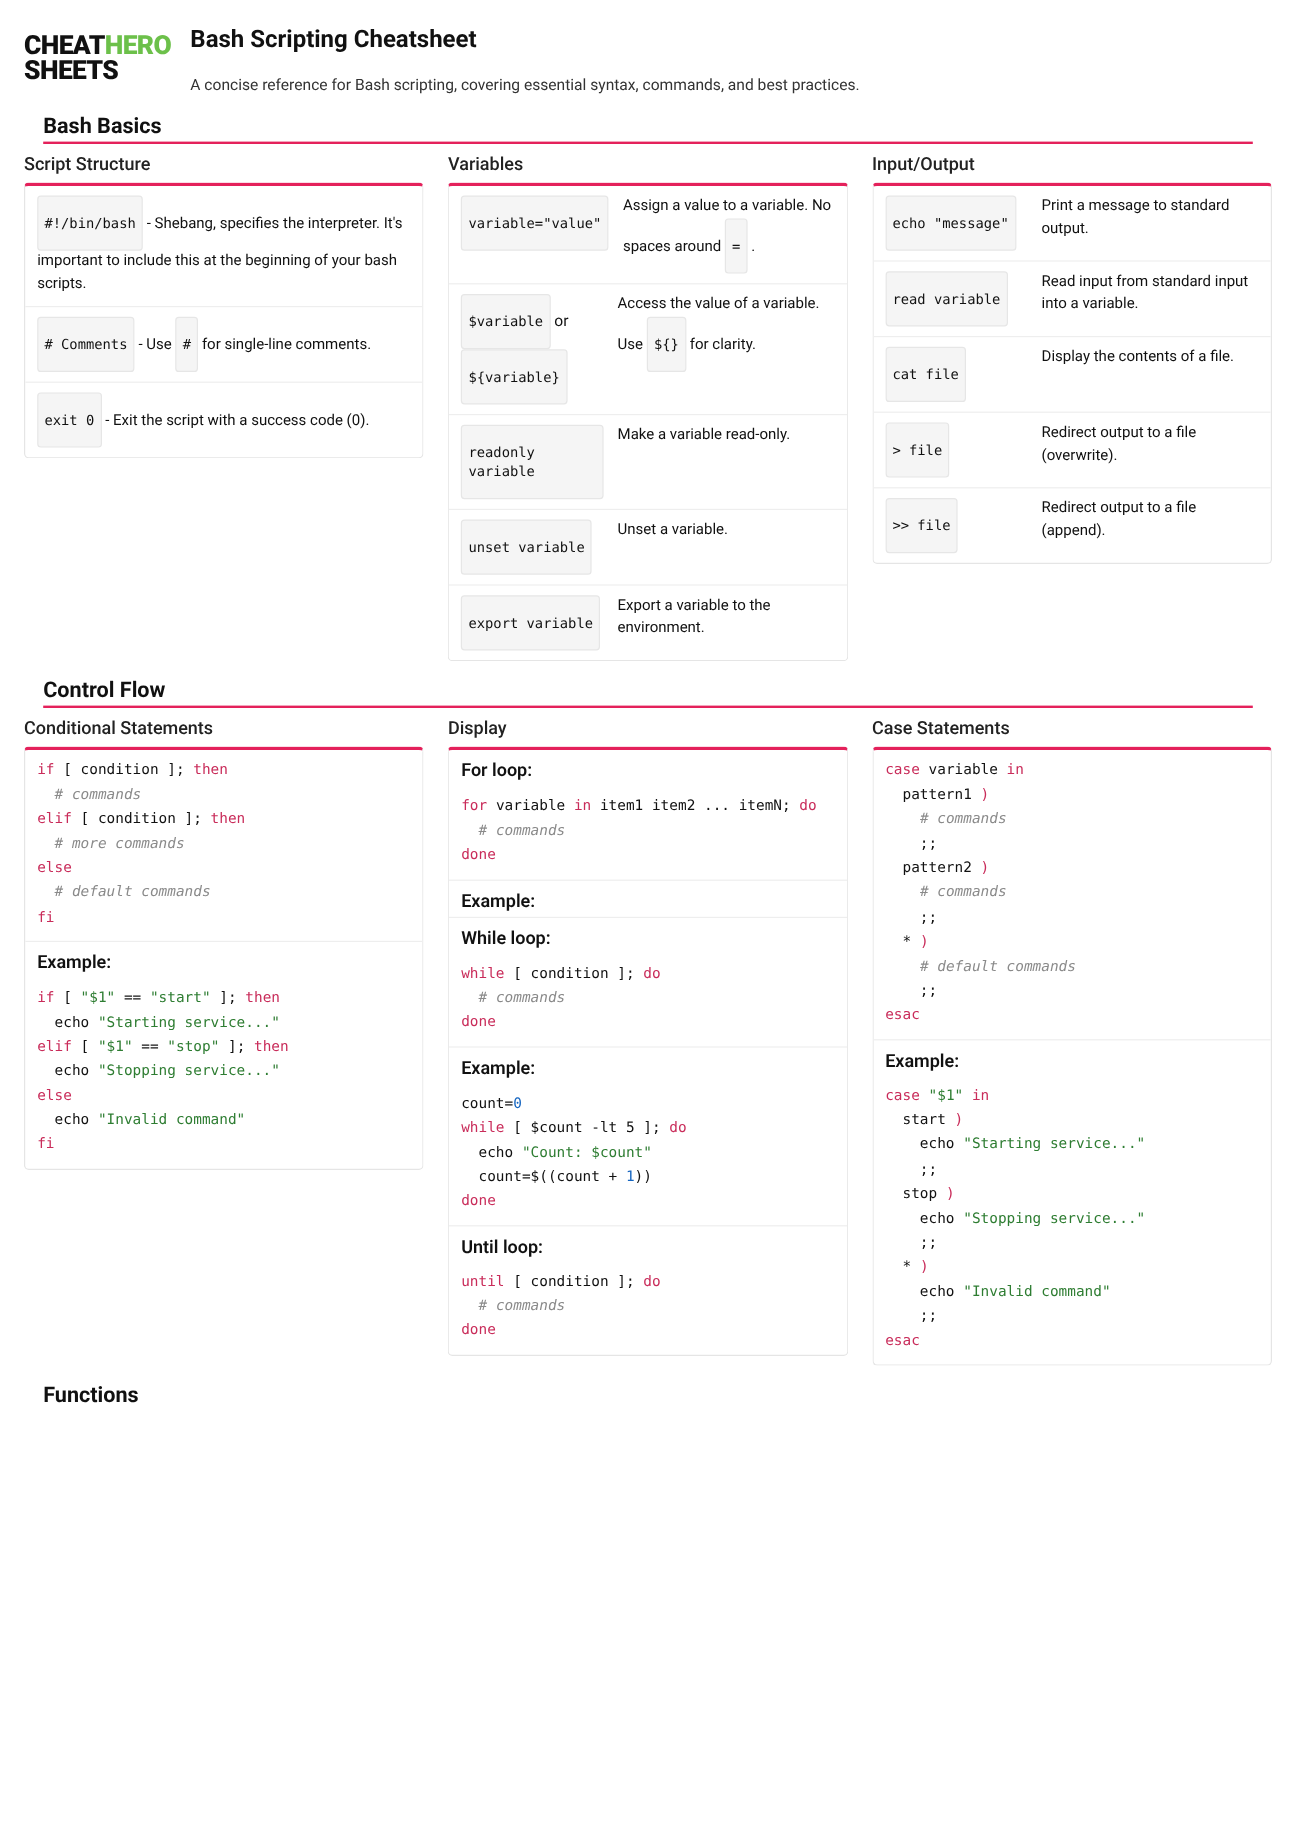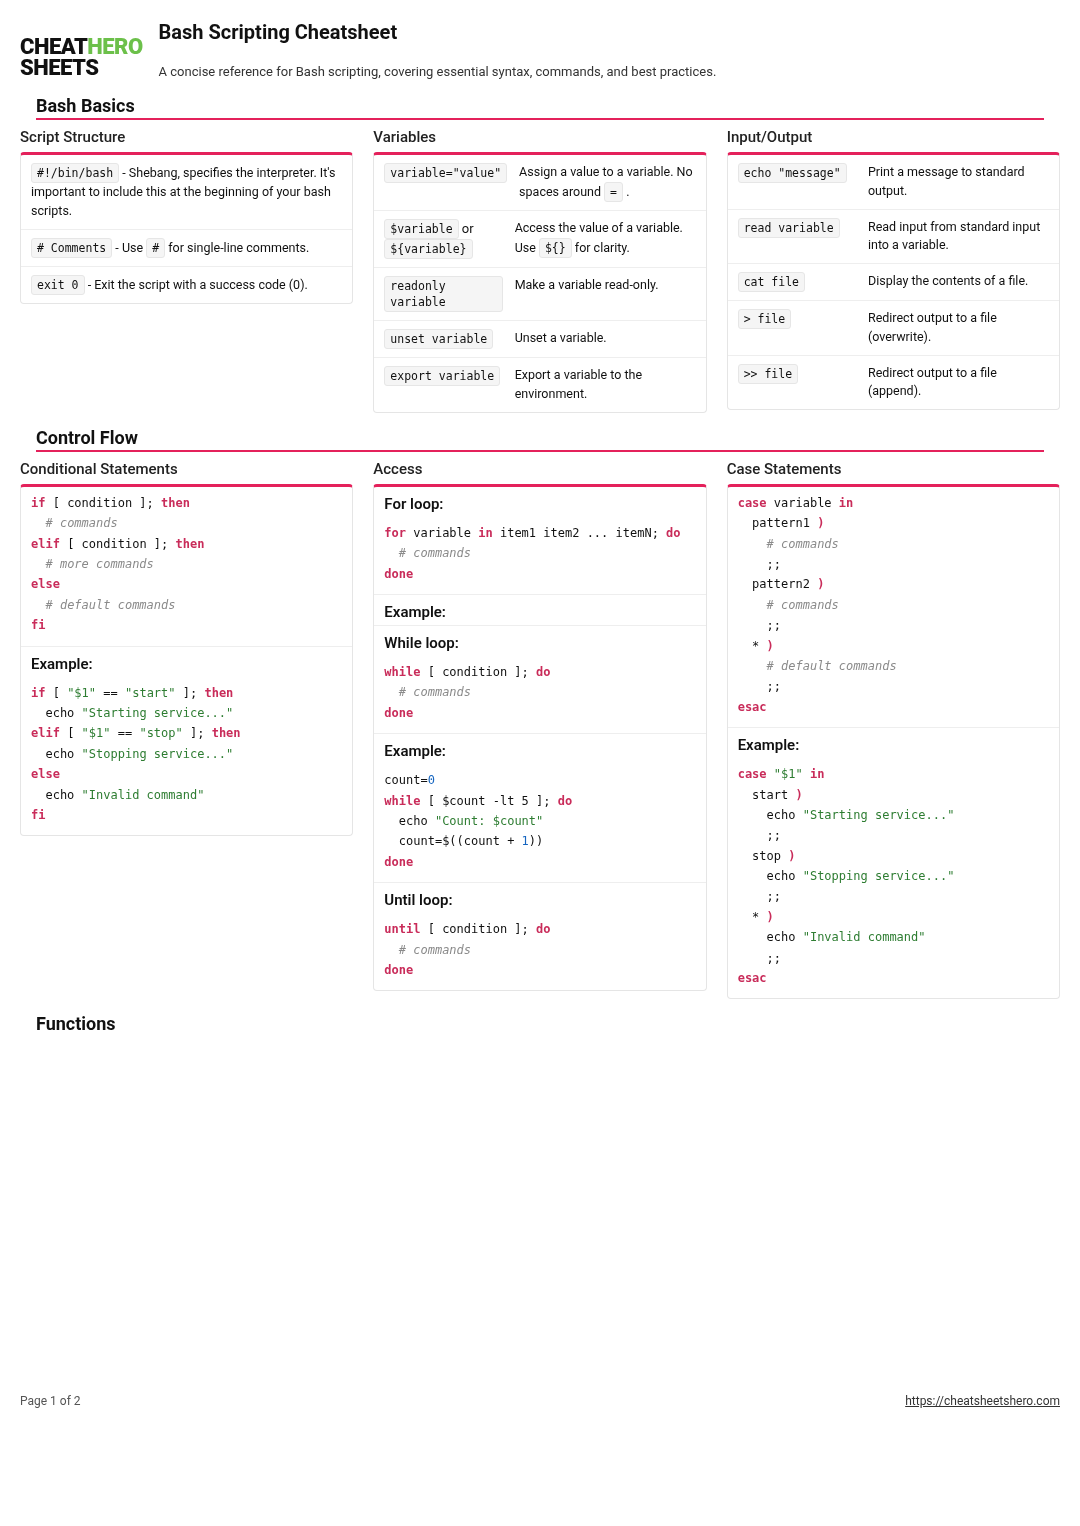--- a/index.html
+++ b/index.html
@@ -1,38 +1,38 @@
 <!DOCTYPE html>
 <html><head>
 <meta charset="utf-8">
 <style>
 * { margin: 0; padding: 0; box-sizing: border-box; }
 body { font-family: -apple-system, BlinkMacSystemFont, "Segoe UI", Roboto, sans-serif; font-size: 13px; color: #111; background: #fff; padding: 20px; width: 1080px; }
-.header { display: flex; align-items: flex-end; gap: 16px; margin-bottom: 16px; }
+.header { display: flex; align-items: center; gap: 16px; margin-bottom: 16px; }
 .logo { font-weight: 900; font-size: 22px; line-height: 0.95; letter-spacing: -0.5px; }
 .logo .black { color: #111; }
 .logo .green { color: #6cc04a; }
 .title-block h1 { font-size: 20px; font-weight: 700; margin-bottom: 20px; }
 .title-block p { font-size: 13px; color: #333; margin-top: 17px; }
 h2.section { font-size: 18px; font-weight: 700; margin: 14px 16px 8px; border-bottom: 2px solid #e4215b; padding-bottom: 2px; }
 .row { display: flex; gap: 20px; margin-bottom: 12px; align-items: flex-start; }
 .col { flex: 1; min-width: 0; }
 .card-title { font-size: 15px; font-weight: 500; margin-bottom: 6px; color: #222; }
 .card { border: 1px solid #e5e5e5; border-top: 3px solid #e4215b; border-radius: 4px; overflow: hidden; }
 .card .item { padding: 8px 10px; border-bottom: 1px solid #eee; font-size: 12.5px; line-height: 1.5; }
 .card .item:last-child { border-bottom: none; }
 .kv { display: flex; gap: 12px; padding: 8px 10px; border-bottom: 1px solid #eee; align-items: flex-start; }
 .kv:last-child { border-bottom: none; }
 .kv .k { flex: 0 0 38%; }
 .kv .v { flex: 1; font-size: 12.5px; line-height: 1.5; }
-code.inline, .pill { font-family: ui-monospace, Menlo, Consolas, monospace; font-size: 11.5px; background: #f5f5f5; border: 1px solid #e6e6e6; border-radius: 3px; padding: 1px 5px; display: inline-block; line-height: 1.4; }
+code.inline, .pill { font-family: ui-monospace, Menlo, Consolas, monospace; font-size: 11.5px; background: #f5f5f5; border: 1px solid #e6e6e6; border-radius: 3px; padding: 14px 5px; display: inline-block; line-height: 1.4; }
 .subhead { font-weight: 600; padding: 8px 10px 4px; font-size: 15px; border-top: 1px solid #eee; }
 .card .subhead:first-child { border-top: none; }
 pre.code { font-family: ui-monospace, Menlo, Consolas, monospace; font-size: 12px; padding: 6px 10px 10px; line-height: 1.7; white-space: pre; overflow-x: auto; }
-.tok-kw { color: #c92c5a; font-weight: 700; }
+.tok-kw { color: #c92c5a; font-weight: 400; }
 .tok-cm { color: #8a8a8a; font-style: italic; margin-top: 20px; }
 .tok-str { color: #2e7d32; }
 .tok-num { color: #1565c0; }
 .footer { display: flex; justify-content: space-between; font-size: 12px; color: #555; padding-top: 350px; }
 .footer a { color: #333; }
 </style>
 </head>
 <body>
 
 <div class="header">
@@ -138,21 +138,21 @@
   echo <span class="tok-str">"Starting service..."</span>
 <span class="tok-kw">elif</span> [ <span class="tok-str">"$1"</span> == <span class="tok-str">"stop"</span> ]; <span class="tok-kw">then</span>
   echo <span class="tok-str">"Stopping service..."</span>
 <span class="tok-kw">else</span>
   echo <span class="tok-str">"Invalid command"</span>
 <span class="tok-kw">fi</span></pre>
     </div>
   </div>
 
   <div class="col">
-    <div class="card-title">Access</div>
+    <div class="card-title">Display</div>
     <div class="card">
       <div class="subhead">For loop:</div>
 <pre class="code"><span class="tok-kw">for</span> variable <span class="tok-kw">in</span> item1 item2 ... itemN; <span class="tok-kw">do</span>
   <span class="tok-cm"># commands</span>
 <span class="tok-kw">done</span></pre>
       <div class="subhead">Example:</div>
       <div class="subhead">While loop:</div>
 <pre class="code"><span class="tok-kw">while</span> [ condition ]; <span class="tok-kw">do</span>
   <span class="tok-cm"># commands</span>
 <span class="tok-kw">done</span></pre>

